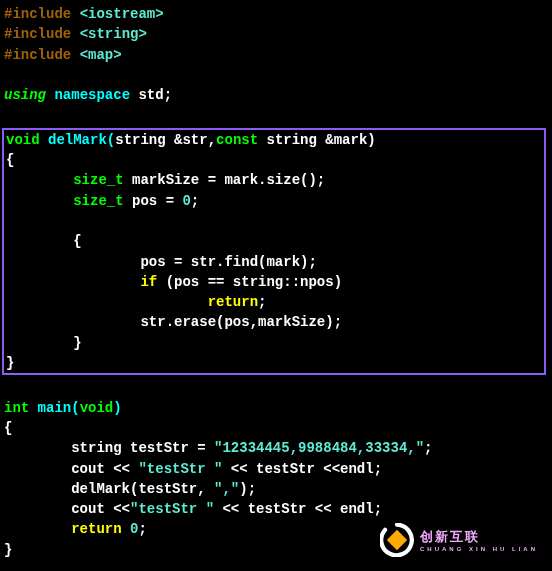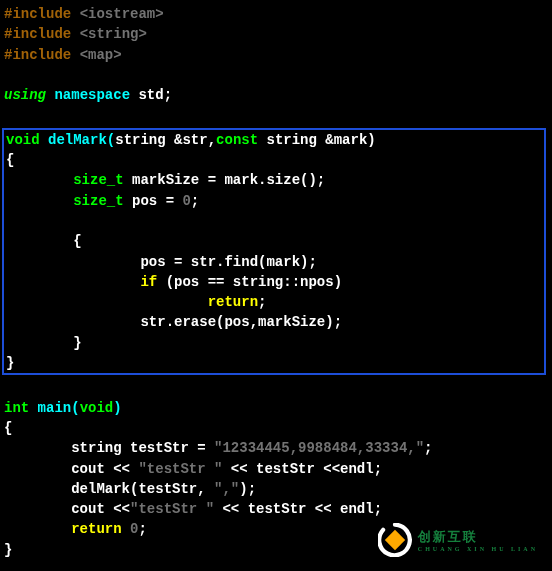--- a/index.html
+++ b/index.html
@@ -17,50 +17,50 @@
       padding: 4px 0;
       position: relative;
       overflow: hidden;
     }
     .line {
       white-space: pre;
       line-height: 1.45;
       padding-left: 4px;
     }
     .type { color: #00ff00; }
-    .header { color: #737373; }
+    .header { color: #5eead4; }
     .white { color: #ffffff; }
     .cyan { color: #00ffff; }
     .purple { color: #a16207; }
     .yellow { color: #ffff00; }
     .green { color: #00ff00; font-style: italic; }
     .red-box {
-      border: 2px solid #1d4ed8;
+      border: 2px solid #8b5cf6;
       margin: 2px 6px 2px 2px;
     }
     .red-box .line {
       padding-left: 2px;
     }
     .logo {
       position: absolute;
       right: 14px;
       bottom: 14px;
       display: flex;
       align-items: center;
       gap: 6px;
     }
     .logo-icon {
       width: 34px;
       height: 34px;
     }
     .logo-text {
       display: flex;
       flex-direction: column;
-      color: #15803d;
-      font-family: Liberation Serif, serif;
+      color: #f0abfc;
+      font-family: Liberation Sans, sans-serif;
       font-weight: bold;
     }
     .logo-text .main {
       font-size: 13px;
       letter-spacing: 2px;
     }
     .logo-text .sub {
       font-size: 6px;
       letter-spacing: 3px;
     }

